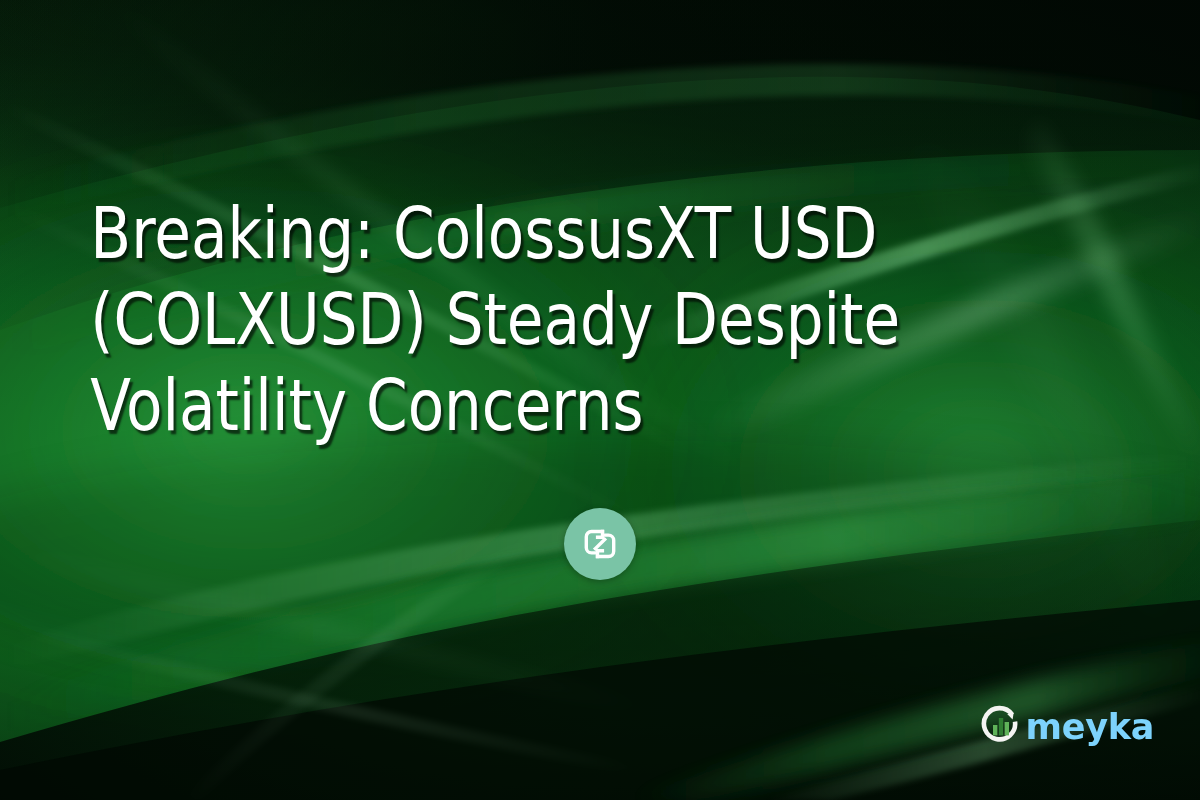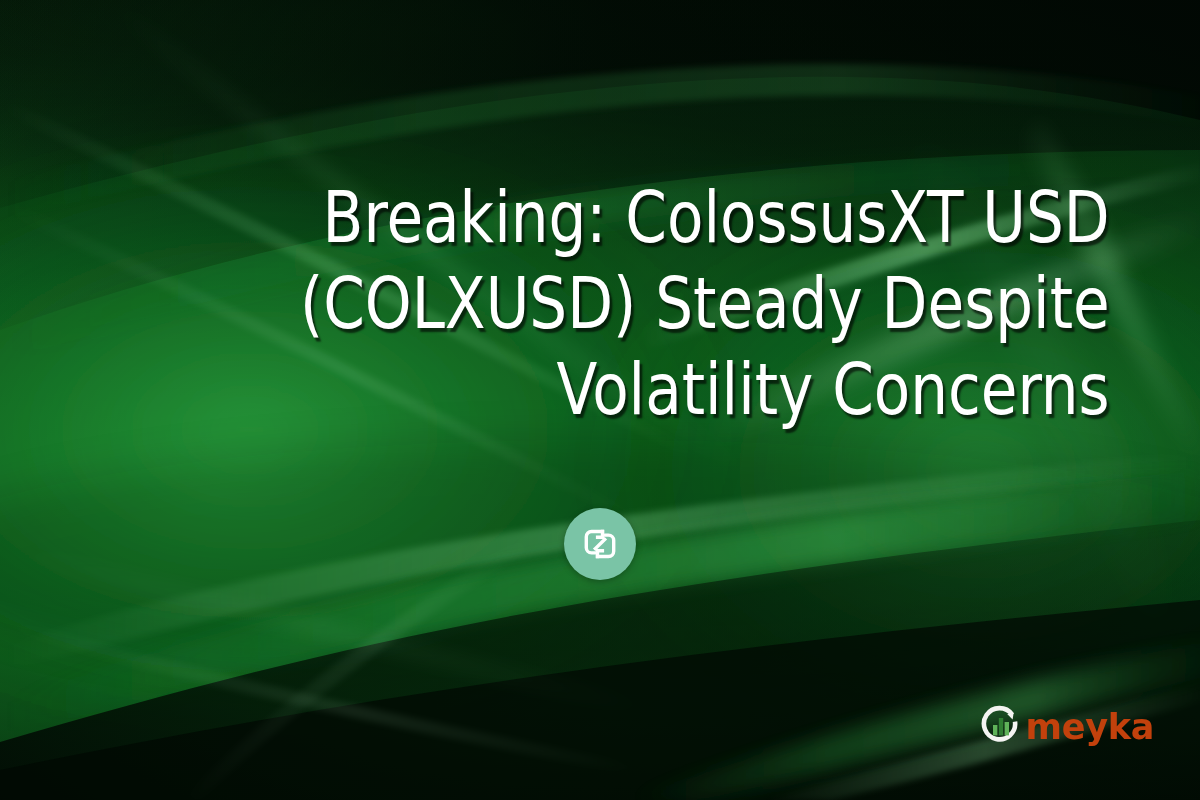--- a/index.html
+++ b/index.html
@@ -37,22 +37,22 @@
       linear-gradient(180deg, #020a04 0%, #04170a 12%, #0a4414 34%, #0d5c1a 52%, #0a4e16 70%, #05260c 86%, #010803 100%);
   }
 
   .bg-svg { position: absolute; inset: 0; }
 
   
   .title-wrap {
     position: absolute;
     left: 0;
     right: 0;
-    top: 174px;
-    text-align: right;
+    top: 190px;
+    text-align: left;
     padding: 0 46px;
     box-sizing: border-box;
   }
   .title-line {
     display: block;
     color: #ffffff;
     font-family: "Liberation Sans Narrow", "DejaVu Sans Condensed", "Liberation Sans", sans-serif;
     font-size: 72px;
     font-weight: 400;
     line-height: 86px;
@@ -83,21 +83,21 @@
   .brand {
     position: absolute;
     right: 46px;
     bottom: 48px;
     display: flex;
     align-items: center;
     gap: 6px;
   }
   .brand-mark { display: block; }
   .brand-name {
-    color: #c2410c;
+    color: #7dd3fc;
     font-family: "DejaVu Sans", "Liberation Sans", sans-serif;
     font-size: 35px;
     font-weight: 700;
     letter-spacing: -0.3px;
     line-height: 1;
     margin-left: -4px;
   }
 </style>
 </head>
 <body>

